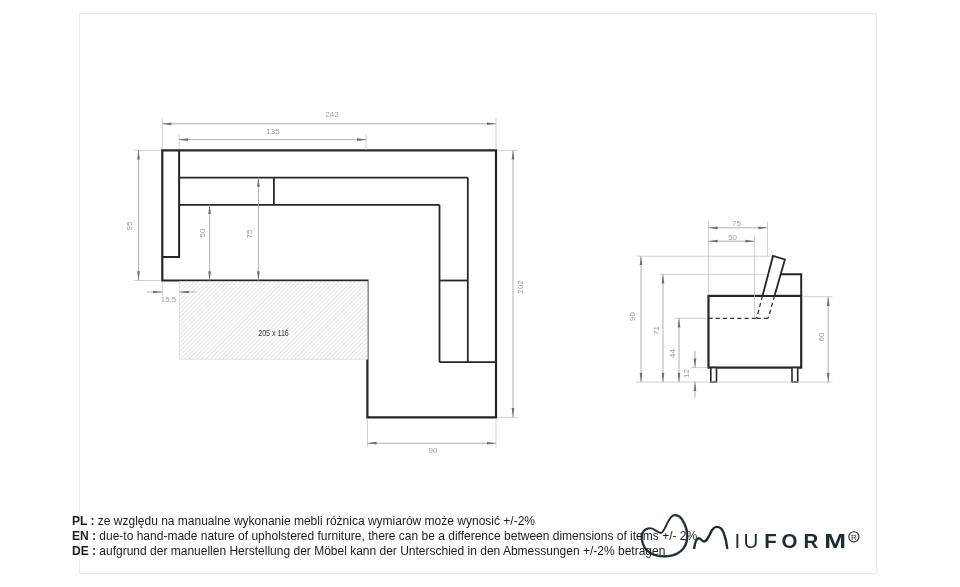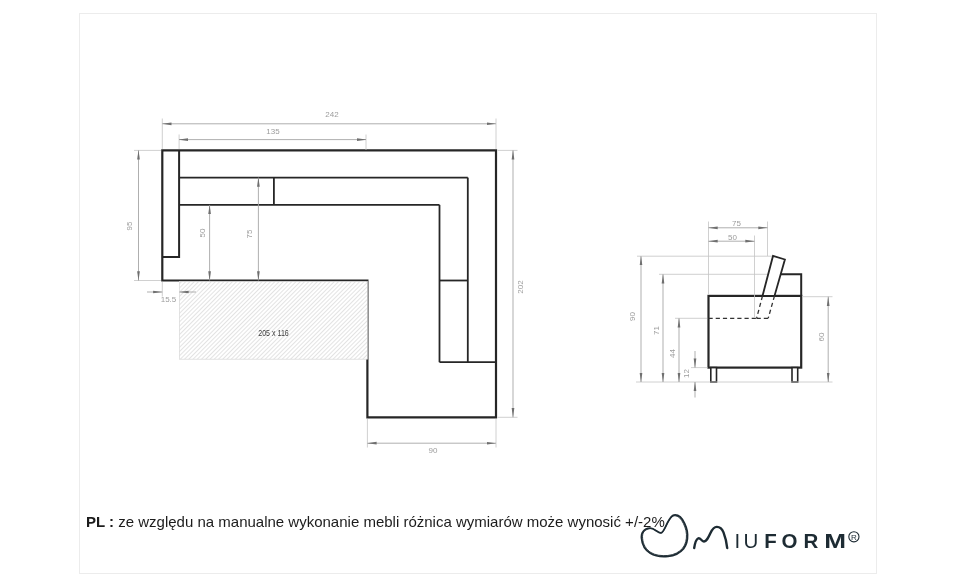--- a/index.html
+++ b/index.html
@@ -185,15 +185,17 @@
 <text x="803.5" y="548">R</text>
 <text x="824.2" y="548" textLength="21.8" lengthAdjust="spacingAndGlyphs">M</text>
 </g>
 
 <g fill="none" stroke="#1d2b33" stroke-width="1.1">
 <circle cx="853.9" cy="536.8" r="5.1"></circle>
 </g>
 <text x="854" y="539.8" font-size="8" fill="#1d2b33" text-anchor="middle" font-family="Liberation Sans, sans-serif">R</text>
 </svg>
 
-<div class="abs" style="left:86px;top:514px;font-size:15px;line-height:15.2px;color:#1c1c1c;">
+<div class="abs" style="left:72px;top:514px;font-size:12px;line-height:15.2px;color:#1c1c1c;">
 <div><b>PL :</b> ze względu na manualne wykonanie mebli różnica wymiarów może wynosić +/-2%</div>
+<div><b>EN :</b> due-to hand-made nature of upholstered furniture, there can be a difference between dimensions of items +/- 2%</div>
+<div><b>DE :</b> aufgrund der manuellen Herstellung der Möbel kann der Unterschied in den Abmessungen +/-2% betragen</div>
 </div>
 
 </body></html>

